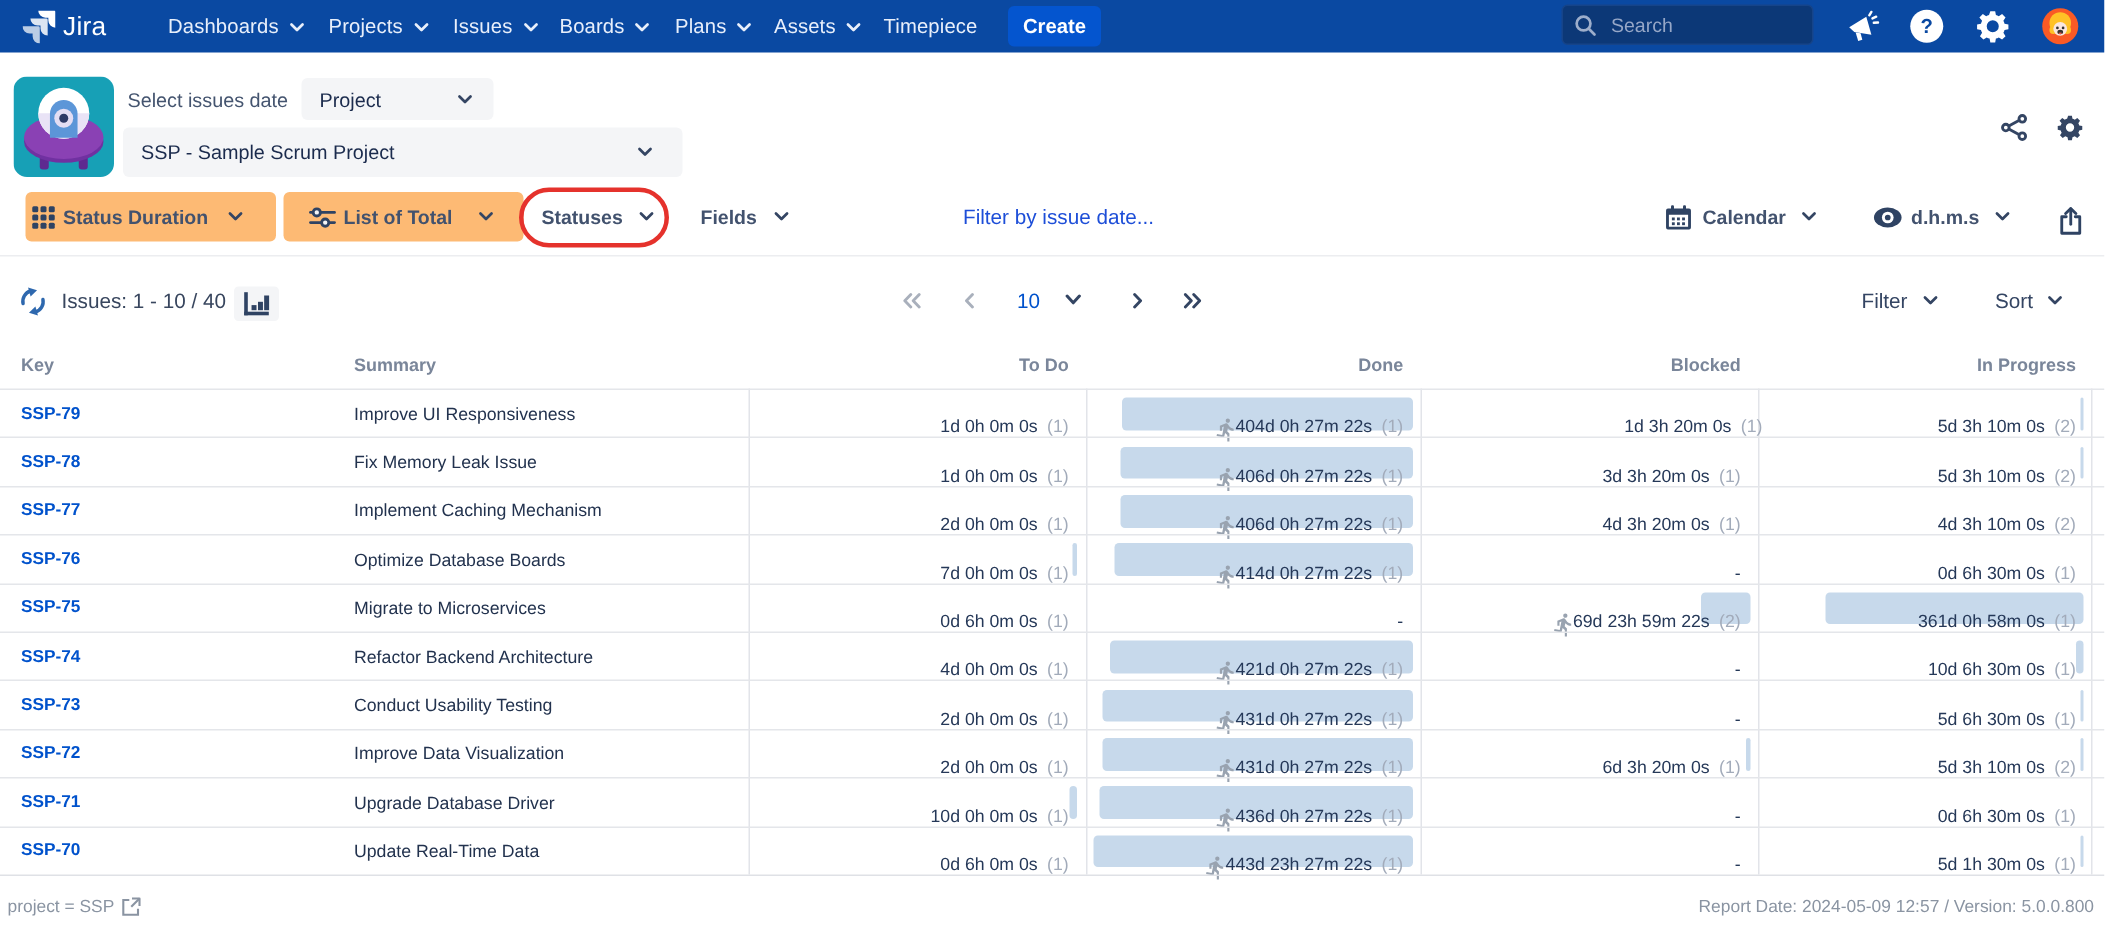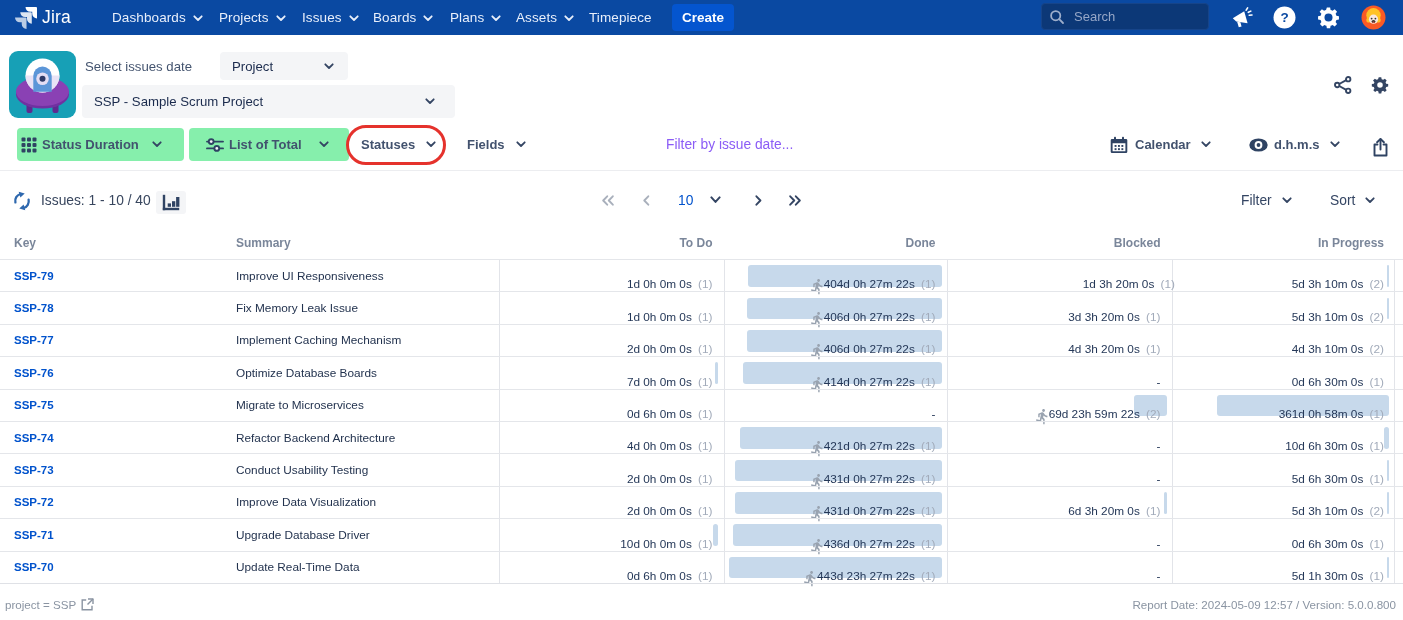--- a/index.html
+++ b/index.html
@@ -14,21 +14,21 @@
 #create { position:absolute; left:672px; top:4px; width:62px; height:27px; background:#0455CF; border-radius:4px; color:#fff; font-size:13.5px; font-weight:600; display:flex; align-items:center; justify-content:center; }
 #search { position:absolute; left:1041px; top:3px; width:168px; height:27px; background:#0C3877; border:1px solid #164489; border-radius:4px; display:flex; align-items:center; }
 #search span { color:#96A7C7; font-size:13px; margin-left:9px; }
 
 
 #appicon { position:absolute; left:9px; top:51px; }
 .sel { position:absolute; background:#F4F5F7; border-radius:4px; display:flex; align-items:center; color:#1B2B4D; font-size:13.2px; }
 #lbl-select { position:absolute; left:85px; top:52px; height:28px; display:flex; align-items:center; color:#44546F; font-size:13.2px; }
 
 
-.tbtn { position:absolute; top:128px; height:33px; background:#86efac; border-radius:4px; display:flex; align-items:center; color:#42526E; font-size:13px; font-weight:600; }
+.tbtn { position:absolute; top:128px; height:33px; background:#fdba74; border-radius:4px; display:flex; align-items:center; color:#42526E; font-size:13px; font-weight:600; }
 .tplain { position:absolute; top:128px; height:33px; display:flex; align-items:center; color:#42526E; font-size:13px; font-weight:600; }
 #redoval { position:absolute; left:346px; top:125px; width:100px; height:40px; border:3px solid #E5322C; border-radius:20px; }
 #tbline { position:absolute; left:0; top:170px; width:1403px; height:1px; background:#ECEDF0; }
 
 
 .ibar { position:absolute; display:flex; align-items:center; color:#344563; font-size:13.8px; }
 
 
 .hdr { position:absolute; top:226px; height:33px; display:flex; align-items:center; color:#7A869A; font-size:12px; font-weight:600; }
 .row { position:absolute; left:0; width:1403px; border-top:1px solid #E4E6EA; }
@@ -128,21 +128,21 @@
   <rect x="43.5" y="48" width="6" height="14" rx="2" fill="#5E2A90"></rect>
   <ellipse cx="33.5" cy="43.5" rx="26.5" ry="14" fill="#7031A1"></ellipse>
   <ellipse cx="33.5" cy="40.5" rx="26.5" ry="14.5" fill="#8A41B4"></ellipse>
   <circle cx="33.5" cy="24.5" r="17" fill="#fff"></circle>
   <path d="M16.5 24.5 a17 17 0 0 0 34 0 Z" fill="#E9E3F6"></path>
   <path d="M24.3 40.8 v-16 a9.2 9.2 0 0 1 18.4 0 v16 Z" fill="#5C96D8"></path>
   <circle cx="33.5" cy="27.8" r="6.3" fill="#E3DDF3"></circle>
   <circle cx="33.5" cy="27.8" r="3" fill="#2E3A66"></circle>
 </svg>
 <div id="lbl-select">Select issues date</div>
-<div class="sel" style="left:220px;top:52px;width:128px;height:28px;padding-left:12px">Project<svg class="chev" width="10" height="7" viewBox="0 0 10 7" style="position:absolute;left:104px;top:11px">
+<div class="sel" style="left:201px;top:52px;width:128px;height:28px;padding-left:12px">Project<svg class="chev" width="10" height="7" viewBox="0 0 10 7" style="position:absolute;left:104px;top:11px">
         <polyline points="1.3,1.3 5,5 8.7,1.3" fill="none" stroke="#344563" stroke-width="1.8" stroke-linecap="round" stroke-linejoin="round"></polyline>
       </svg></div>
 <div class="sel" style="left:82px;top:85px;width:373px;height:33px;padding-left:12px">SSP - Sample Scrum Project<svg class="chev" width="10" height="7" viewBox="0 0 10 7" style="position:absolute;left:343px;top:13px">
         <polyline points="1.3,1.3 5,5 8.7,1.3" fill="none" stroke="#344563" stroke-width="1.8" stroke-linecap="round" stroke-linejoin="round"></polyline>
       </svg></div>
 <svg class="abs" style="left:1334px;top:76px" width="18" height="18" viewBox="0 0 18 18">
       <g stroke="#344563" stroke-width="1.9" fill="none">
         <circle cx="3.2" cy="9" r="2.2"></circle>
         <circle cx="14.2" cy="3.2" r="2.2"></circle>
         <circle cx="14.2" cy="14.8" r="2.2"></circle>
@@ -185,21 +185,21 @@
         <polyline points="1.3,1.3 5,5 8.7,1.3" fill="none" stroke="#344563" stroke-width="1.8" stroke-linecap="round" stroke-linejoin="round"></polyline>
       </svg>
 </div>
 <div id="redoval"></div>
 <div class="tplain" style="left:361px">Statuses <svg class="chev" width="10" height="7" viewBox="0 0 10 7" style="margin-left:11px">
         <polyline points="1.3,1.3 5,5 8.7,1.3" fill="none" stroke="#344563" stroke-width="1.8" stroke-linecap="round" stroke-linejoin="round"></polyline>
       </svg></div>
 <div class="tplain" style="left:467px">Fields <svg class="chev" width="10" height="7" viewBox="0 0 10 7" style="margin-left:11px">
         <polyline points="1.3,1.3 5,5 8.7,1.3" fill="none" stroke="#344563" stroke-width="1.8" stroke-linecap="round" stroke-linejoin="round"></polyline>
       </svg></div>
-<div class="tplain" style="left:666px;color:#8b5cf6;font-weight:400;font-size:13.8px">Filter by issue date...</div>
+<div class="tplain" style="left:642px;color:#1d4ed8;font-weight:400;font-size:13.8px">Filter by issue date...</div>
 <div class="tplain" style="left:1110px">
   <svg width="18" height="18" viewBox="0 0 18 18" style="margin-right:7px">
         <g fill="#2F4363">
           <path d="M2 3 h14 a1.3 1.3 0 0 1 1.3 1.3 v11.4 a1.3 1.3 0 0 1-1.3 1.3 H2 a1.3 1.3 0 0 1-1.3-1.3 V4.3 A1.3 1.3 0 0 1 2 3 Z M2.6 7.2 v8 h12.8 v-8 Z" fill-rule="evenodd"></path>
           <rect x="4" y="0.8" width="2" height="3.4" rx="0.8"></rect>
           <rect x="12" y="0.8" width="2" height="3.4" rx="0.8"></rect>
           <rect x="4.6" y="9" width="1.9" height="1.9"></rect>
           <rect x="8" y="9" width="1.9" height="1.9"></rect>
           <rect x="11.4" y="9" width="1.9" height="1.9"></rect>
           <rect x="4.6" y="12.2" width="1.9" height="1.9"></rect>

